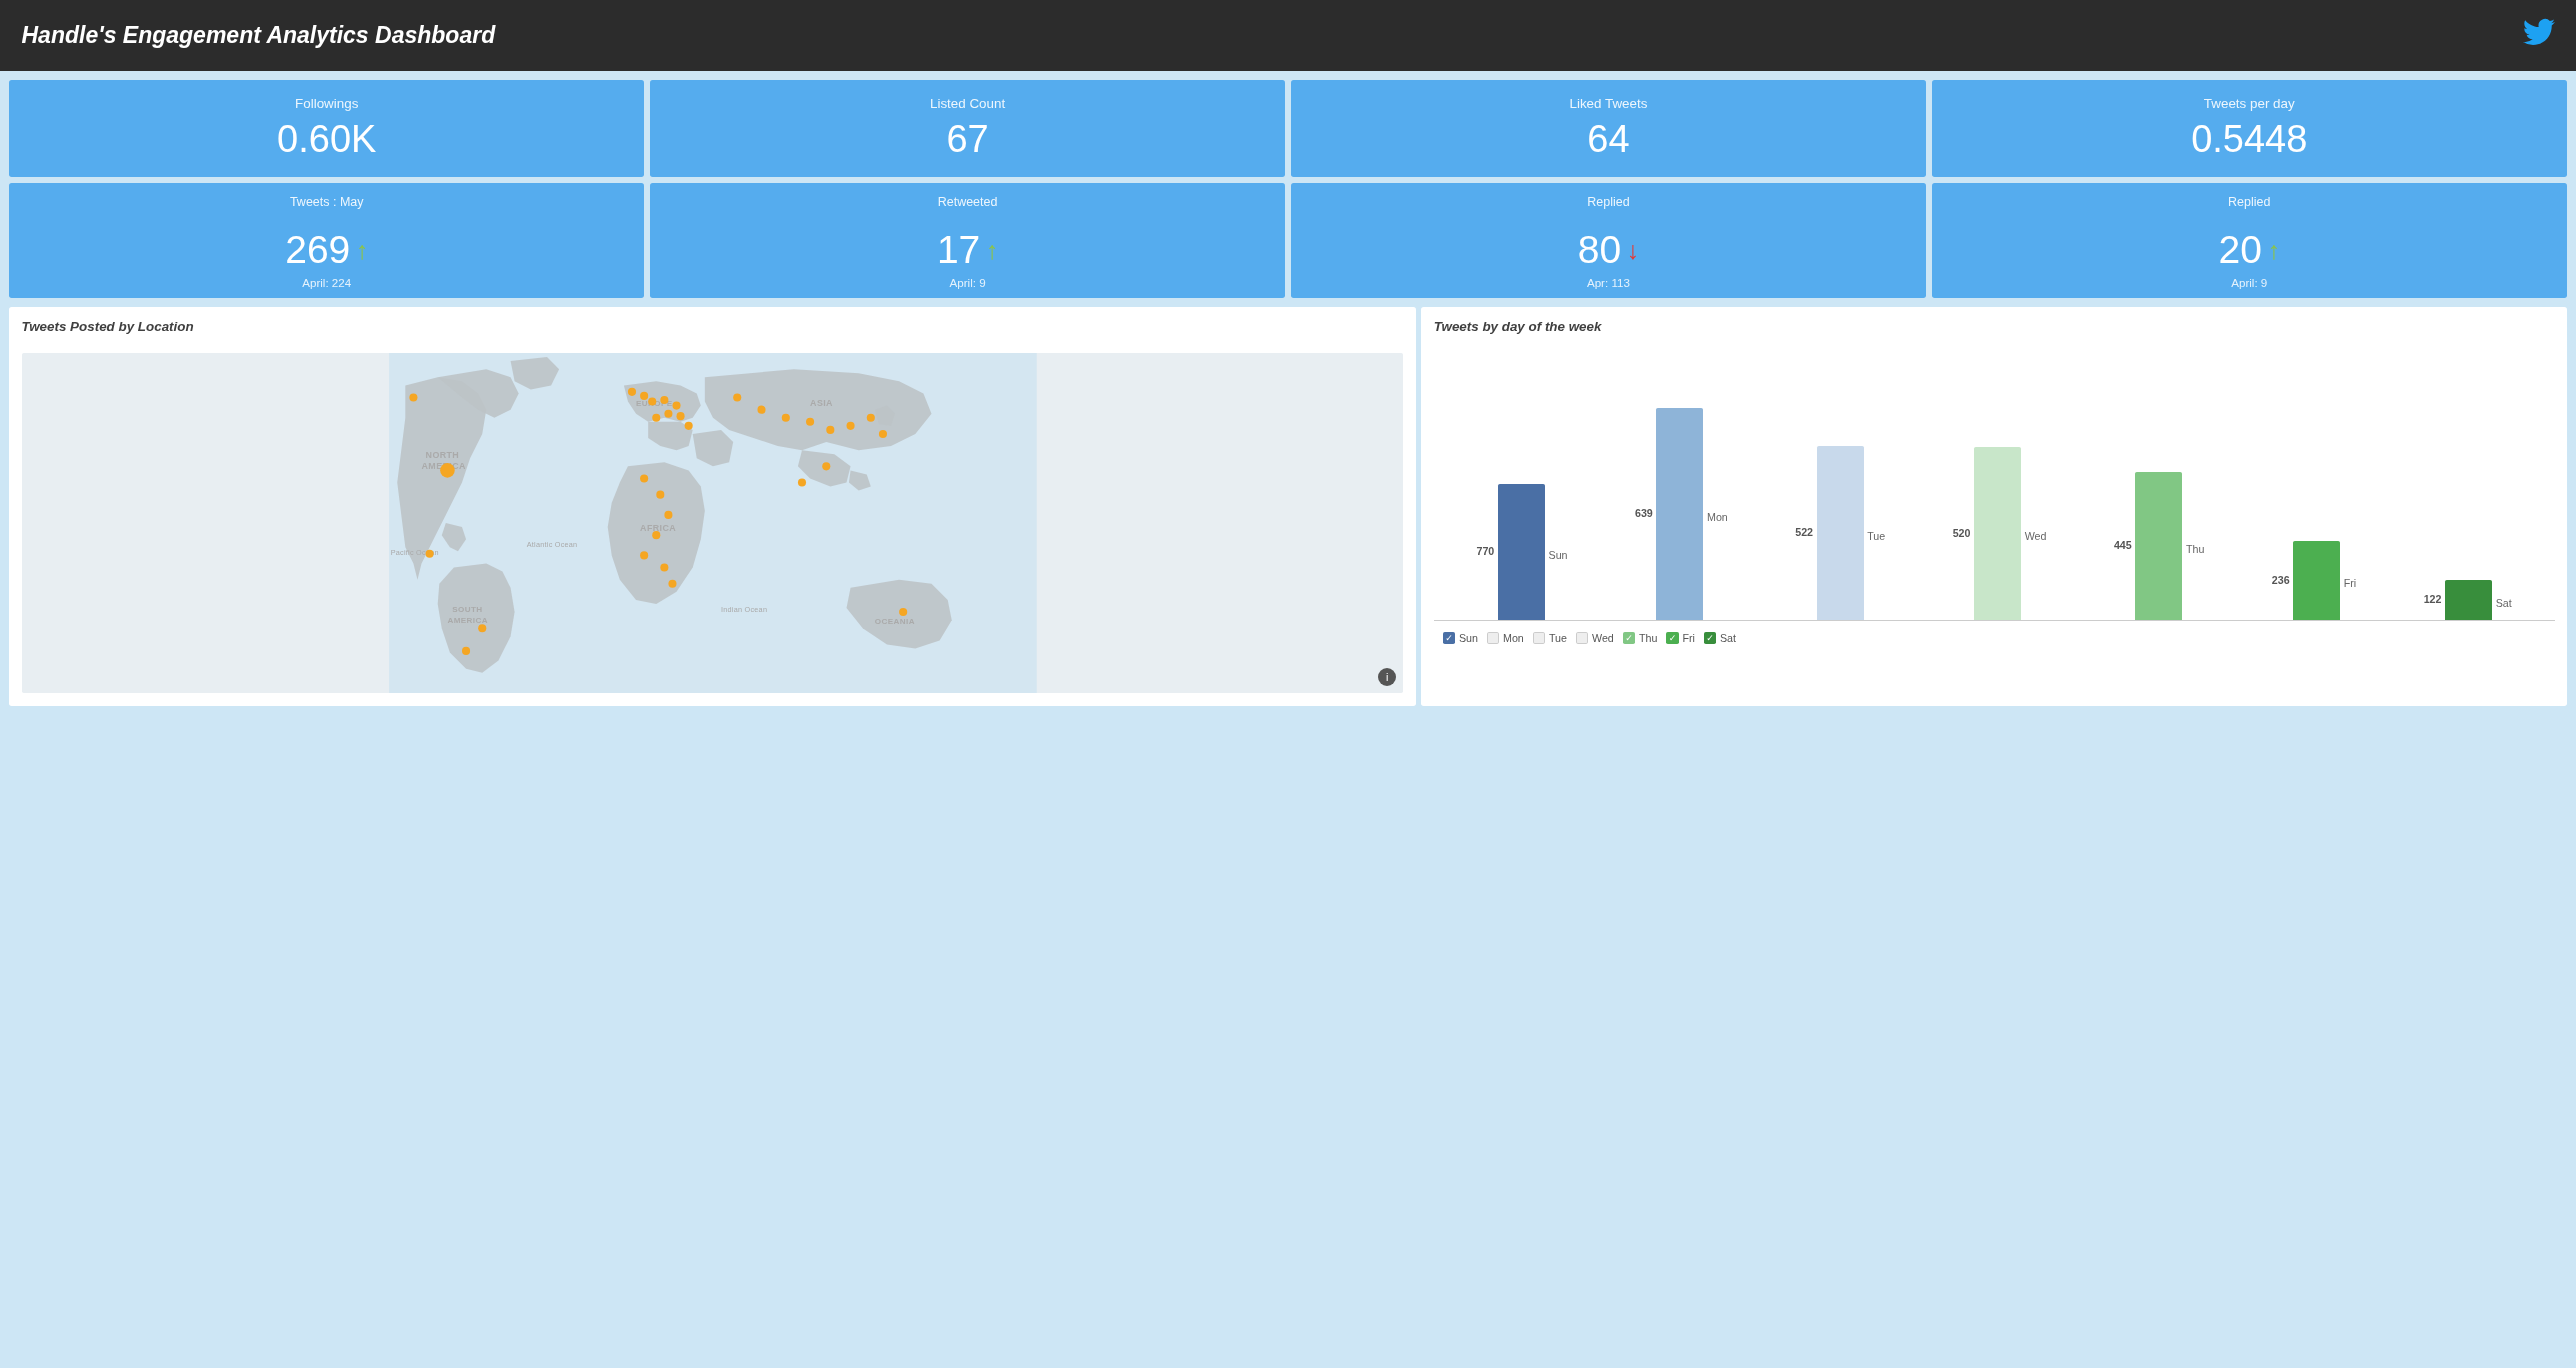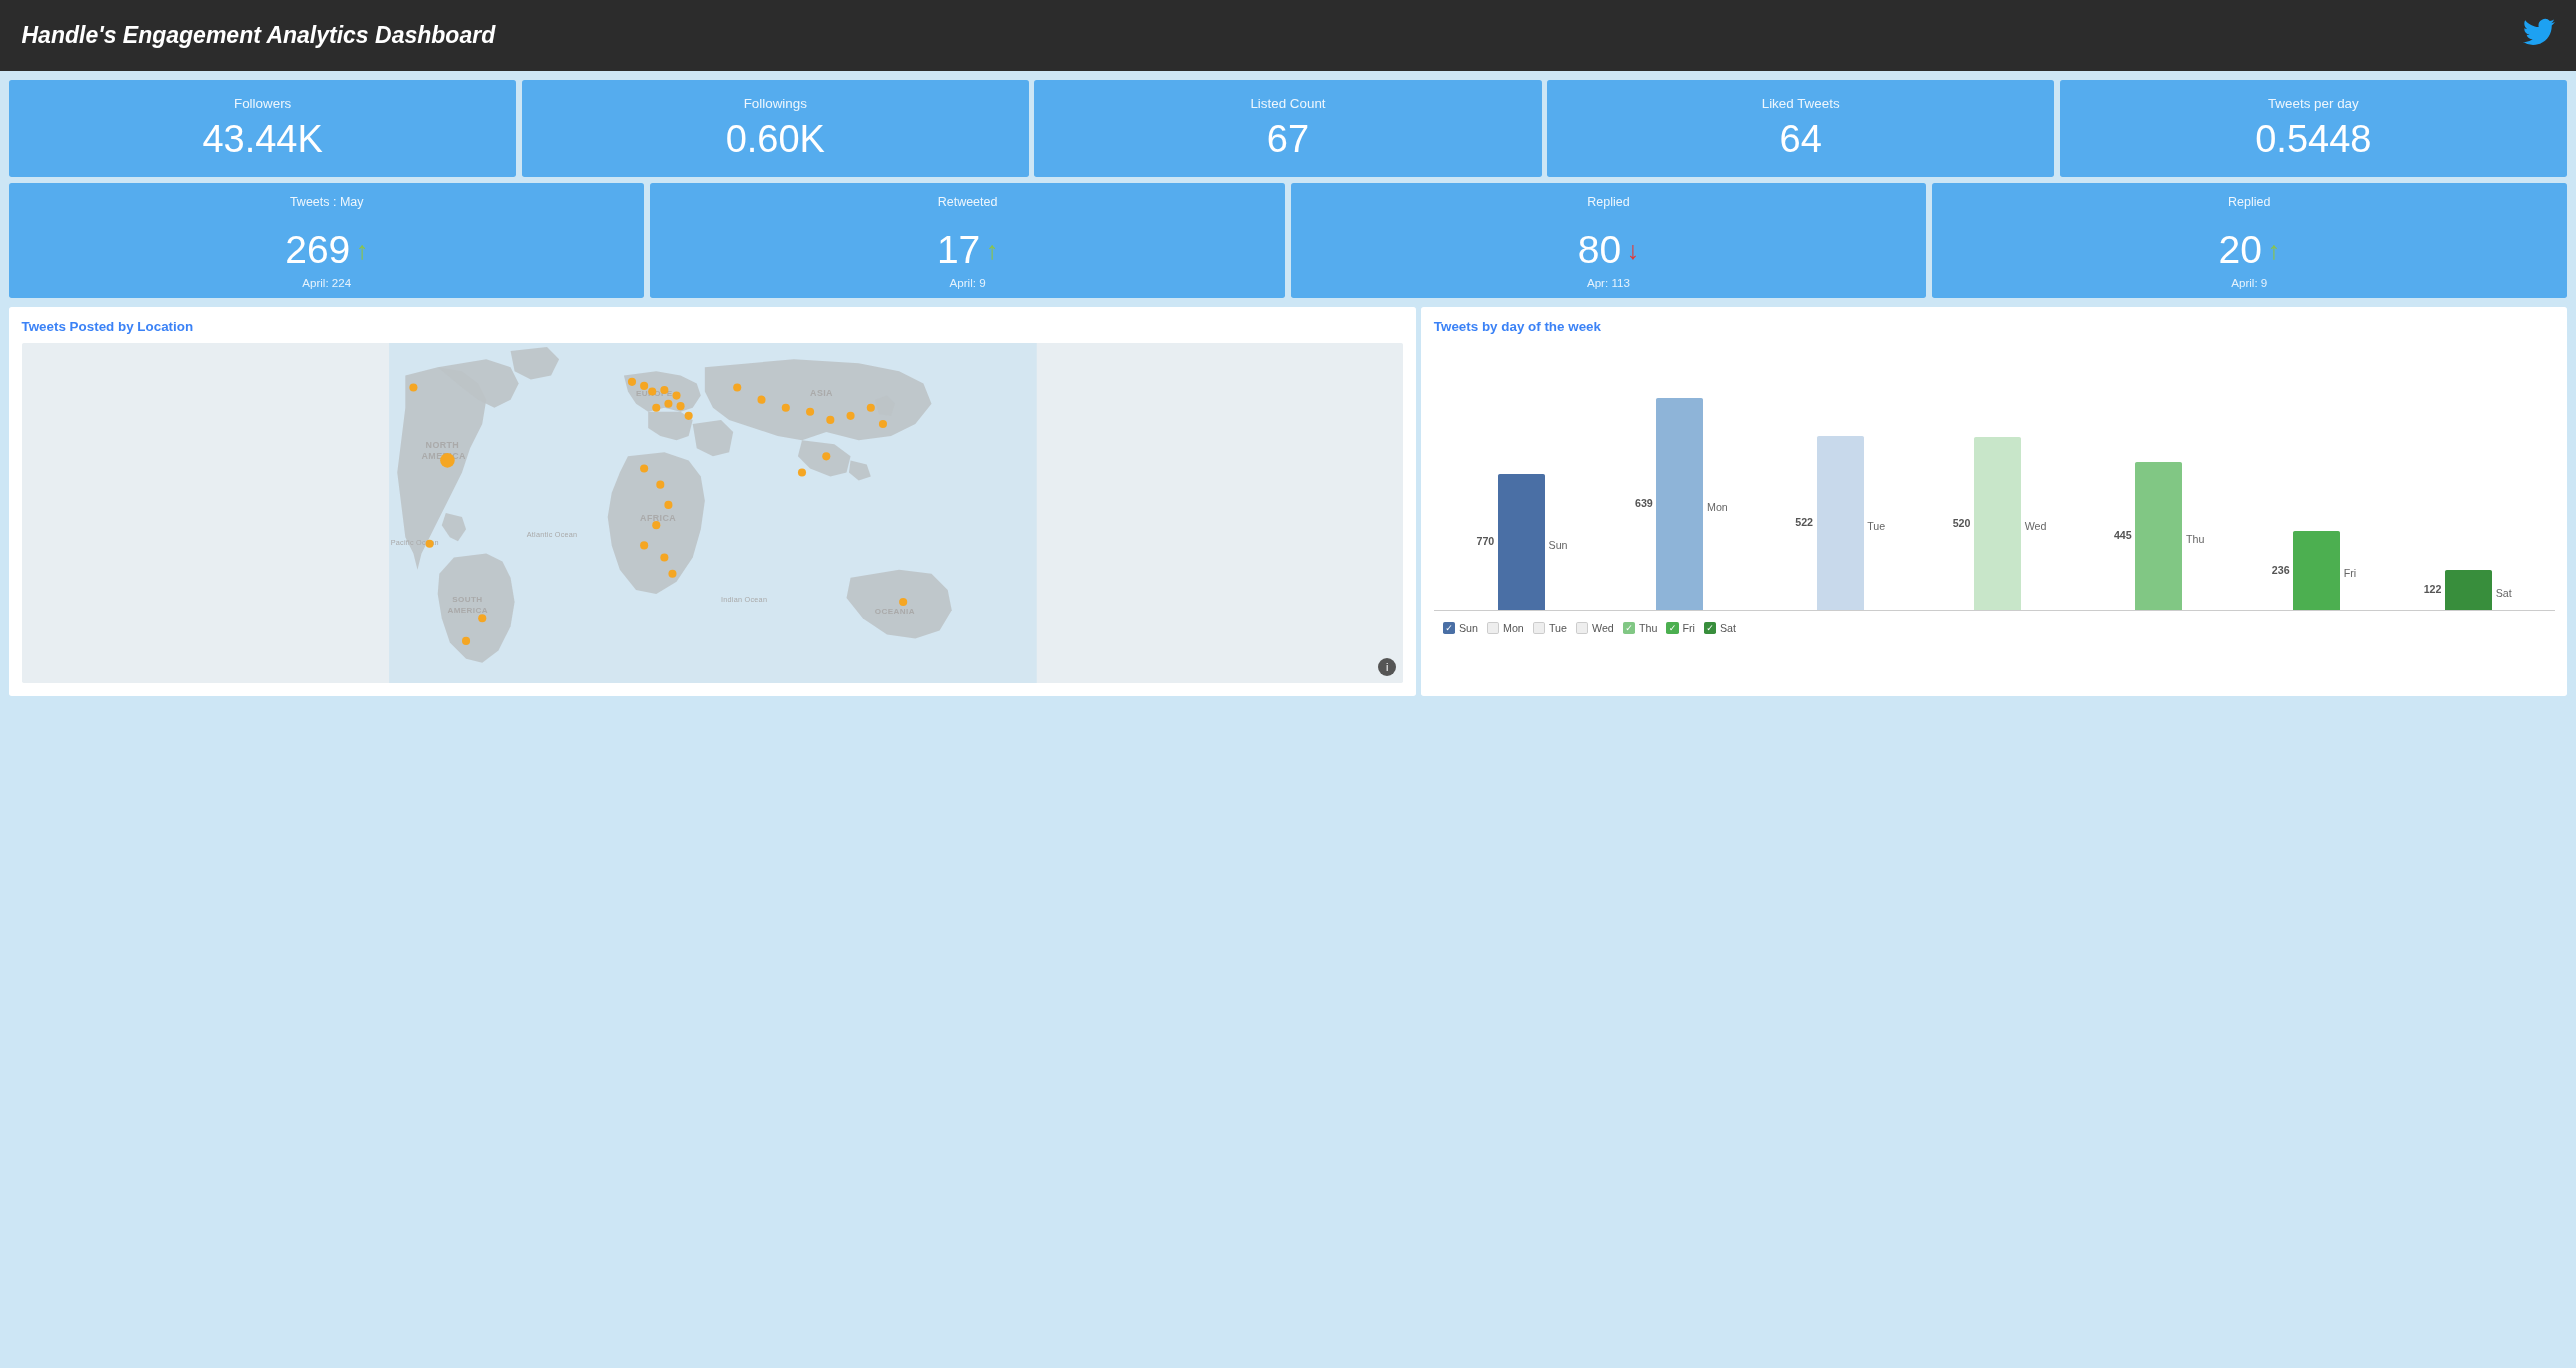--- a/index.html
+++ b/index.html
@@ -63,21 +63,21 @@
     }
 
     
     .map-panel {
       flex: 0 0 55%;
       background: white;
       border-radius: 2.7px;
       padding: 12.5px;
       position: relative;
     }
-    .panel-title { font-size: 13.4px; font-weight: 600; color: #3b82f6; margin-bottom: 9px; }
+    .panel-title { font-size: 13.4px; font-weight: 600; color: #404040; margin-bottom: 19px; font-style: italic; }
 
     .map-container {
       position: relative;
       width: 100%;
       height: 340px;
       background: #e8eef2;
       border-radius: 1.8px;
       overflow: hidden;
     }
 
@@ -177,24 +177,20 @@
 <div class="header">
   <span class="header-title">Handle's Engagement Analytics Dashboard</span>
   <span class="twitter-icon">
     <svg width="32" height="32" viewBox="0 0 24 24" fill="#1da1f2">
         <path d="M23.954 4.569a10 10 0 01-2.825.775 4.958 4.958 0 002.163-2.723c-.951.555-2.005.959-3.127 1.184a4.92 4.92 0 00-8.384 4.482C7.691 8.094 4.066 6.13 1.64 3.161a4.822 4.822 0 00-.666 2.475c0 1.71.87 3.213 2.188 4.096a4.904 4.904 0 01-2.228-.616v.061a4.923 4.923 0 003.946 4.827 4.996 4.996 0 01-2.212.085 4.937 4.937 0 004.604 3.417 9.868 9.868 0 01-6.102 2.105c-.39 0-.779-.023-1.17-.067a13.995 13.995 0 007.557 2.209c9.054 0 13.999-7.496 13.999-13.986 0-.209 0-.42-.015-.63a9.936 9.936 0 002.46-2.548l-.047-.02z"></path>
       </svg>
   </span>
 </div>
 
 <div class="stats-container">
-  <div class="stat-card">
-    <div class="stat-label">Followers</div>
-    <div class="stat-value">43.44K</div>
-  </div>
   <div class="stat-card">
     <div class="stat-label">Followings</div>
     <div class="stat-value">0.60K</div>
   </div>
   <div class="stat-card">
     <div class="stat-label">Listed Count</div>
     <div class="stat-value">67</div>
   </div>
   <div class="stat-card">
     <div class="stat-label">Liked Tweets</div>

